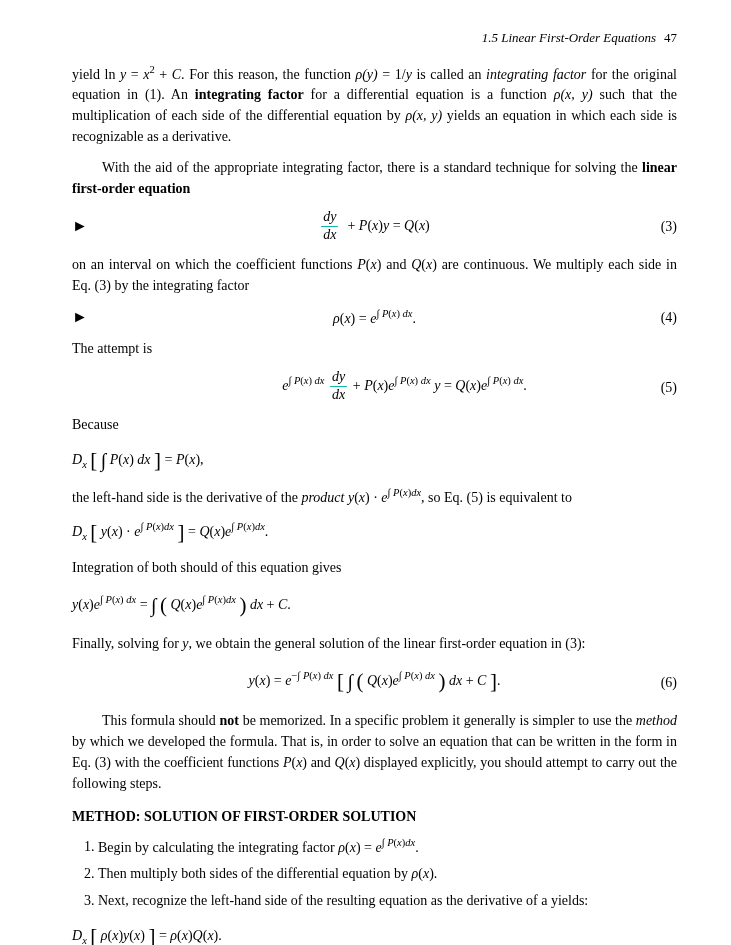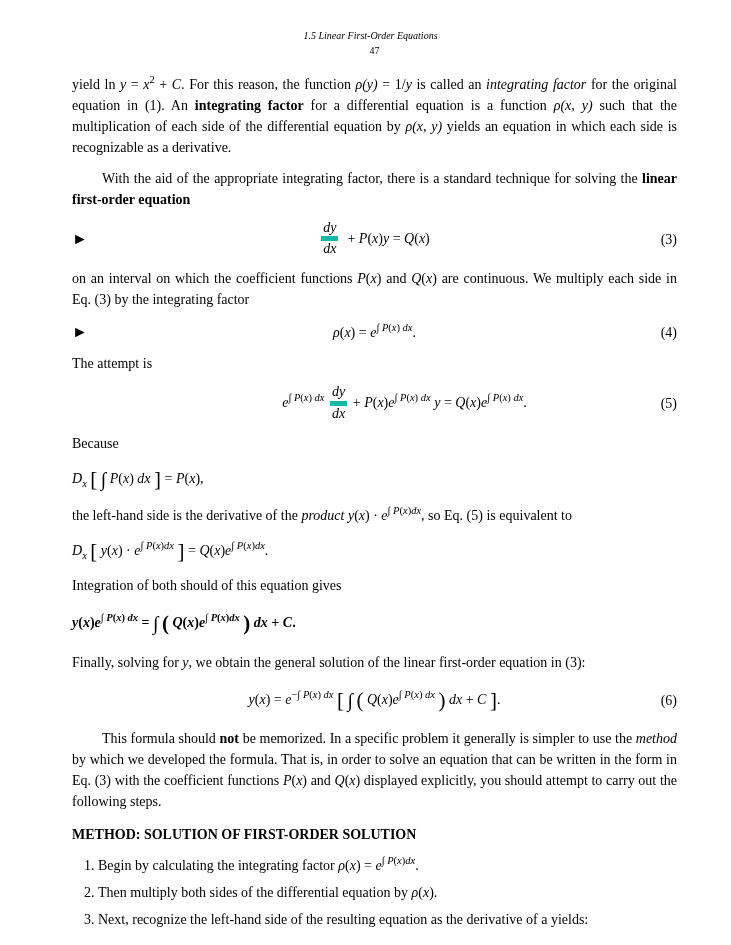--- a/index.html
+++ b/index.html
@@ -11,22 +11,21 @@
       width: 731px;
       min-height: 945px;
       padding: 28px 54px 28px 72px;
       line-height: 1.5;
     }
     .page-header {
       display: flex;
       justify-content: flex-end;
       align-items: center;
       margin-bottom: 14px;
-      font-size: 10px;
-      flex-direction: column;
+      font-size: 13px;
     }
     .page-header .section-title {
       font-style: italic;
       margin-right: 8px;
     }
     p {
       margin-bottom: 10px;
       text-align: justify;
     }
     .indent {
@@ -48,21 +47,21 @@
       text-align: justify;
     }
     .frac {
       display: inline-flex;
       flex-direction: column;
       align-items: center;
       vertical-align: middle;
       margin: 0 2px;
     }
     .frac .num {
-      border-bottom: 5px solid #14b8a6;
+      border-bottom: 1px solid #14b8a6;
       padding: 0 2px;
       line-height: 1.2;
     }
     .frac .den {
       padding: 0 2px;
       line-height: 1.2;
     }
     .math-block {
       text-align: left;
       margin: 8px 0;
@@ -165,21 +164,21 @@
 <div class="math-block">
   <em>D</em><sub><em>x</em></sub>
   <span class="big-bracket">[</span>
   <em>y</em>(<em>x</em>) · <em>e</em><sup>∫ <em>P</em>(<em>x</em>)<em>dx</em></sup>
   <span class="big-bracket">]</span>
   = <em>Q</em>(<em>x</em>)<em>e</em><sup>∫ <em>P</em>(<em>x</em>)<em>dx</em></sup>.
 </div>
 
 <p>Integration of both should of this equation gives</p>
 
-<div class="math-block" style="margin: 12px 0; font-weight: bold;">
+<div class="math-block" style="margin: 12px 0;">
   <em>y</em>(<em>x</em>)<em>e</em><sup>∫ <em>P</em>(<em>x</em>) <em>dx</em></sup> = 
   <span class="integral-sign">∫</span>
   <span class="big-bracket">(</span>
   <em>Q</em>(<em>x</em>)<em>e</em><sup>∫ <em>P</em>(<em>x</em>)<em>dx</em></sup>
   <span class="big-bracket">)</span>
   <em>dx</em> + <em>C</em>.
 </div>
 
 <p>
   Finally, solving for <em>y</em>, we obtain the general solution of the linear first-order equation in (3):

